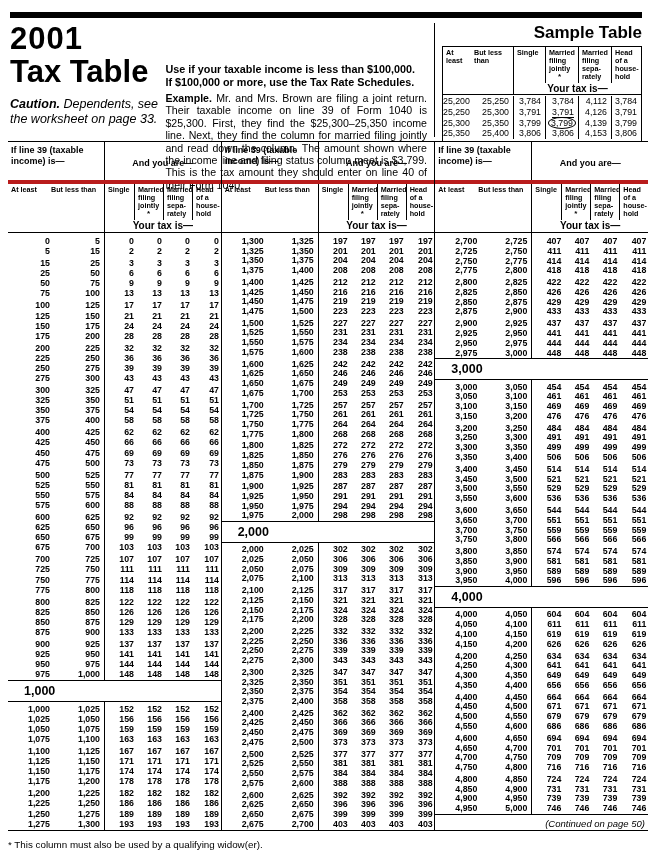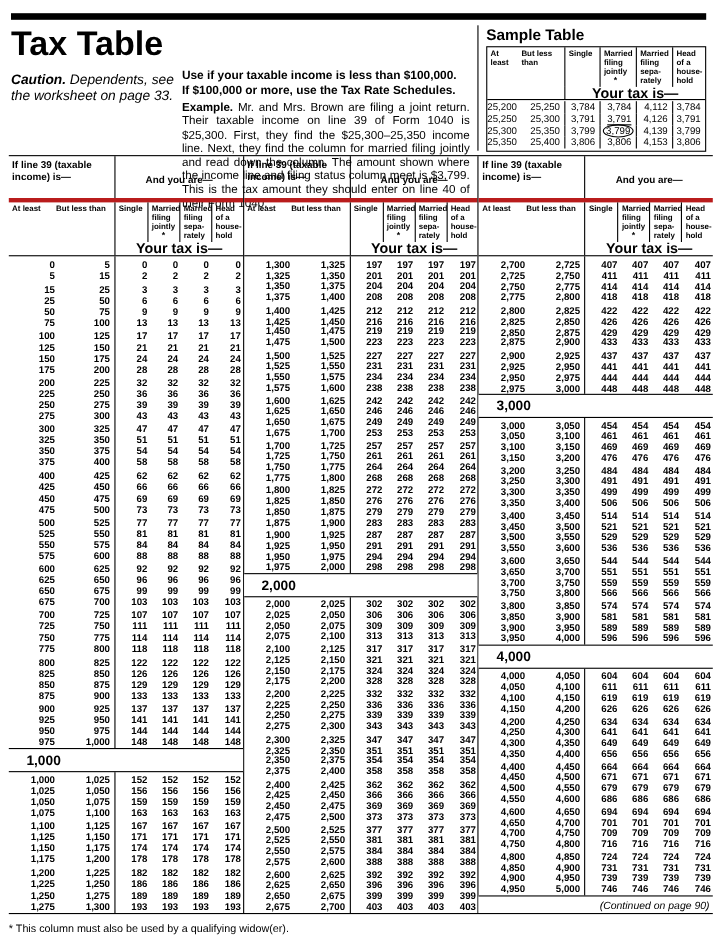--- a/index.html
+++ b/index.html
@@ -13,34 +13,34 @@
   .header-left { width: 158px; }
   .year  { font-size: 31px; font-weight: bold; line-height: 32px; letter-spacing: 1px; }
   .title { font-size: 31px; font-weight: bold; line-height: 33px; }
   .caution { font-size: 12.5px; line-height: 14.5px; margin-top: 9px; padding-right: 6px; font-style: italic; }
   .b { font-weight: bold; }
   .header-mid { width: 266px; margin-top: 40px; }
   .use-line { font-weight: bold; font-size: 10.8px; line-height: 12.5px; }
   .example { font-size: 10.6px; line-height: 12.4px; margin-top: 4px; text-align: justify; }
   .vdiv { width: 1px; background: #000; margin: 0 7px 0 7px; height: 114px; }
   .header-right { flex: 1; }
-  .sample-title { font-size: 14px; font-weight: bold; margin: 0 0 3px 0; }
+  .sample-title { font-size: 17px; font-weight: bold; margin: 0 0 3px 0; text-align: right; }
 
   
   .phead-cols { display: flex; height: 36px; font-size: 7.2px; font-weight: bold; line-height: 8px; justify-content: flex-end; }
   .phc { padding: 2px 1px 0 3px; }
   .phc0 { width: 40px; } .phc1 { width: 56px; }
   .phc2 { width: 30px; border-left: 1px solid #000; }
   .phc3 { width: 29px; border-left: 1px solid #000; }
   .phc4 { width: 29px; border-left: 1px solid #000; }
   .phc5 { flex: 1;  border-left: 1px solid #000; }
   .star { display: block; padding-left: 9px; font-size: 8px; }
   .phead-tax { display: flex; height: 12px; }
   .phead-tax .spacer { width: 96px; }
-  .phead-tax .yt { flex: 1; border-left: 1px solid #000; text-align: center; font-weight: bold; font-size: 13px; line-height: 11px; }
+  .phead-tax .yt { flex: 1; border-left: 1px solid #000; text-align: center; font-weight: bold; font-size: 10px; line-height: 11px; }
 
   
   .stable { border: 1.5px solid #000; width: 200px; }
   .stable .phc0 { width: 28px; } .stable .phc1 { width: 42px; }
   .stable .phc2 { width: 32px; } .stable .phc3 { width: 33px; } .stable .phc4 { width: 33px; }
   .stable .phead-tax .spacer { width: 70px; }
   .stable .phead-tax { border-bottom: 1px solid #000; }
   .st-body { padding: 1px 0 2px 0; }
   .st-row { display: flex; font-size: 8.8px; font-weight: normal; height: 10.8px; }
   .sc { text-align: right; padding-right: 4px; }
@@ -75,20 +75,21 @@
                font-style: italic; font-size: 9.5px; text-align: right; padding: 3px 3px 1px 0; }
   .footnote { position: absolute; top: 839px; left: 8px; font-size: 9.8px; }
 </style>
 </head>
 <body>
 
 <div class="topbar"></div>
 
 <div class="header">
   <div class="header-left">
+    <div class="year">2001</div>
     <div class="title">Tax Table</div>
     <p class="caution">
       <span class="b">Caution.</span>
       <span>Dependents, see the worksheet on page 33.</span>
     </p>
   </div>
   <div class="header-mid">
     <div class="use-line">Use if your taxable income is less than $100,000.</div>
     <div class="use-line">If $100,000 or more, use the Tax Rate Schedules.</div>
     <p class="example">
@@ -1514,19 +1515,19 @@
             <span class="tc tc5">739</span>
           </div>
           <div class="trow">
             <span class="tc tc0">4,950</span>
             <span class="tc tc1">5,000</span>
             <span class="tc tc2">746</span>
             <span class="tc tc3">746</span>
             <span class="tc tc4">746</span>
             <span class="tc tc5">746</span>
           </div>
-          <div class="continued">(Continued on page 90)</div>
+          <div class="continued">(Continued on page 50)</div>
         </div>
     </div>
   </div>
 </div>
 
 <div class="footnote">* This column must also be used by a qualifying widow(er).</div>
 
 </body></html>

